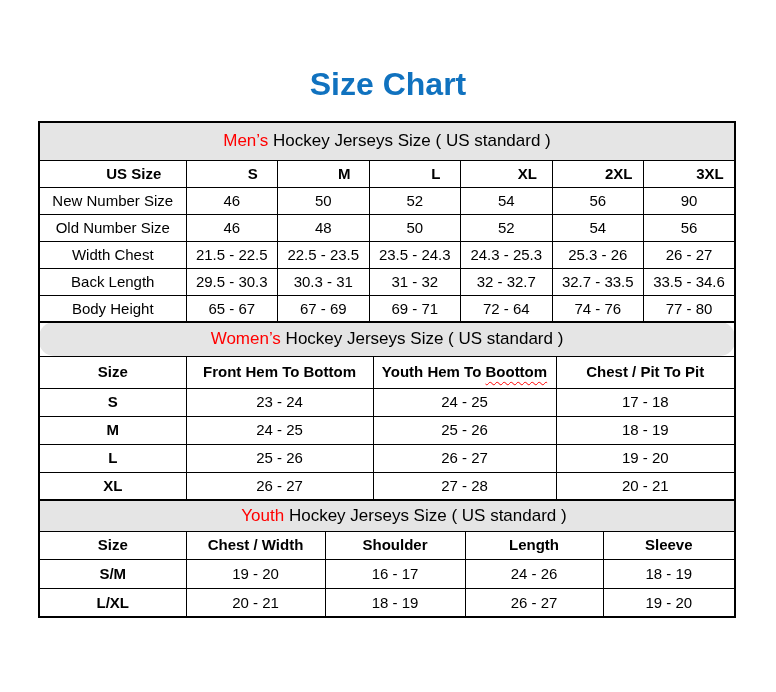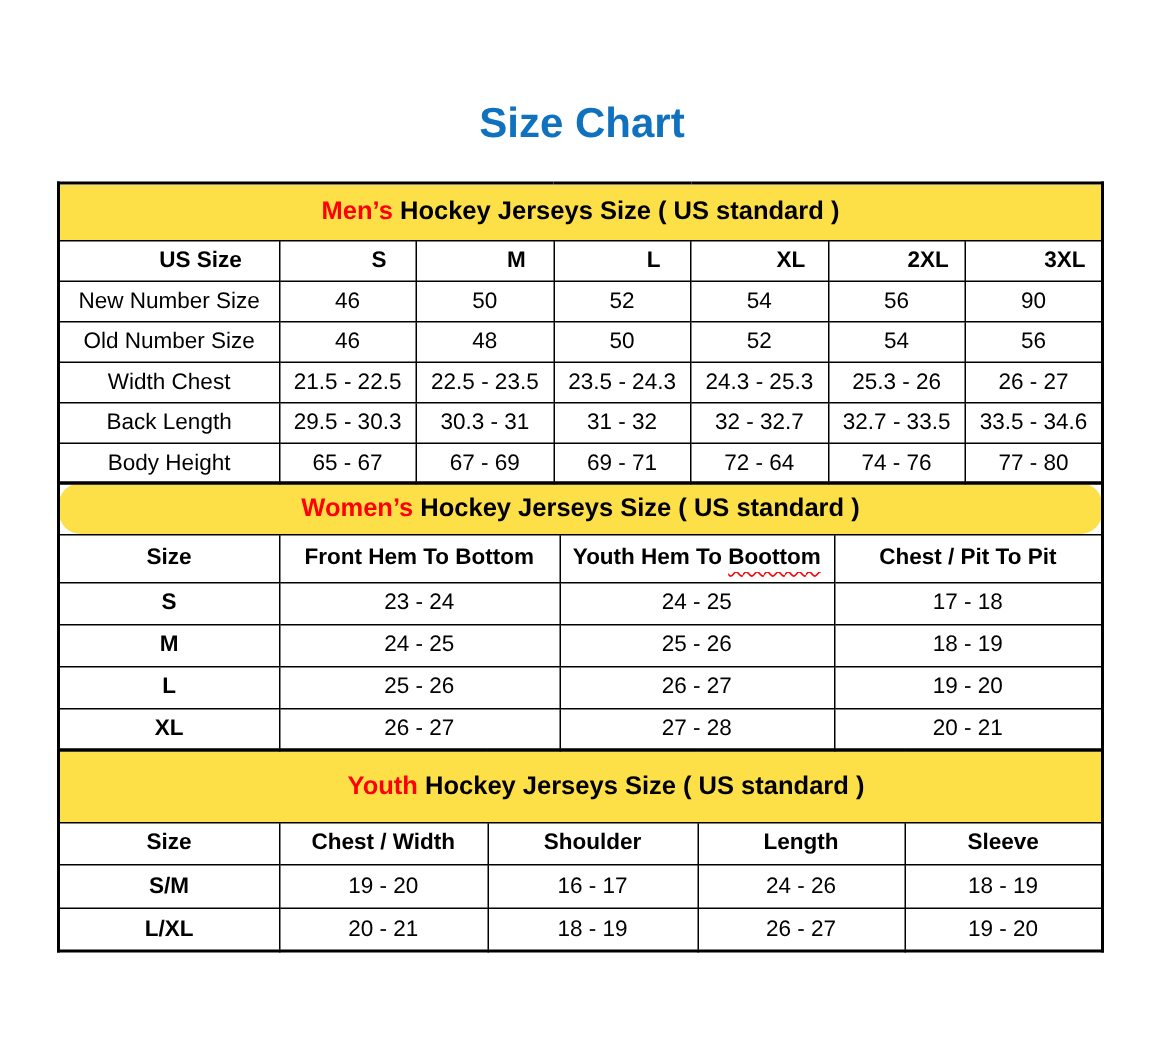--- a/index.html
+++ b/index.html
@@ -12,21 +12,21 @@
     font-family: "Liberation Sans", sans-serif;
     color: #000000;
     overflow: hidden;
   }
   .page-title {
     position: absolute;
     top: 66px;
     left: 0;
     width: 100%;
     text-align: center;
-    font-size: 28px;
+    font-size: 32px;
     font-weight: bold;
     letter-spacing: 0px;
     color: #1072bf;
   }
   .chart-wrap {
     position: absolute;
     left: 38px;
     top: 121px;
     width: 698px;
   }
@@ -41,35 +41,35 @@
     border: 1.5px solid #000000;
     text-align: center;
     vertical-align: middle;
     padding: 1px 2px;
     font-size: 15px;
     line-height: 1.15;
     overflow: hidden;
     white-space: nowrap;
   }
   td.band {
-    background: #fde047;
-    font-weight: bold;
+    background: #e5e5e5;
+    font-weight: normal;
     font-size: 17px;
   }
   .band-highlight { color: #ff0000; }
   td.colhead { font-weight: bold; }
   td.rowlabel-bold { font-weight: bold; }
   
   .mens .band   { height: 38px; }
   .mens .hrow td { height: 27px; padding-left: 44px; }
   .mens .drow td { height: 27px; }
   .womens .band { height: 34px; border-radius: 15px; }
   .womens .hrow td { height: 32px; }
   .womens .drow td { height: 28px; }
-  .youth .band  { height: 48px; padding-left: 36px; }
+  .youth .band  { height: 31px; padding-left: 36px; }
   .youth .hrow td { height: 28px; }
   .youth .drow td { height: 29px; }
   .misspelled {
     text-decoration: underline wavy #ff0000 1px;
     text-decoration-skip-ink: none;
     text-underline-offset: 4px;
   }
 </style>
 </head>
 <body>

